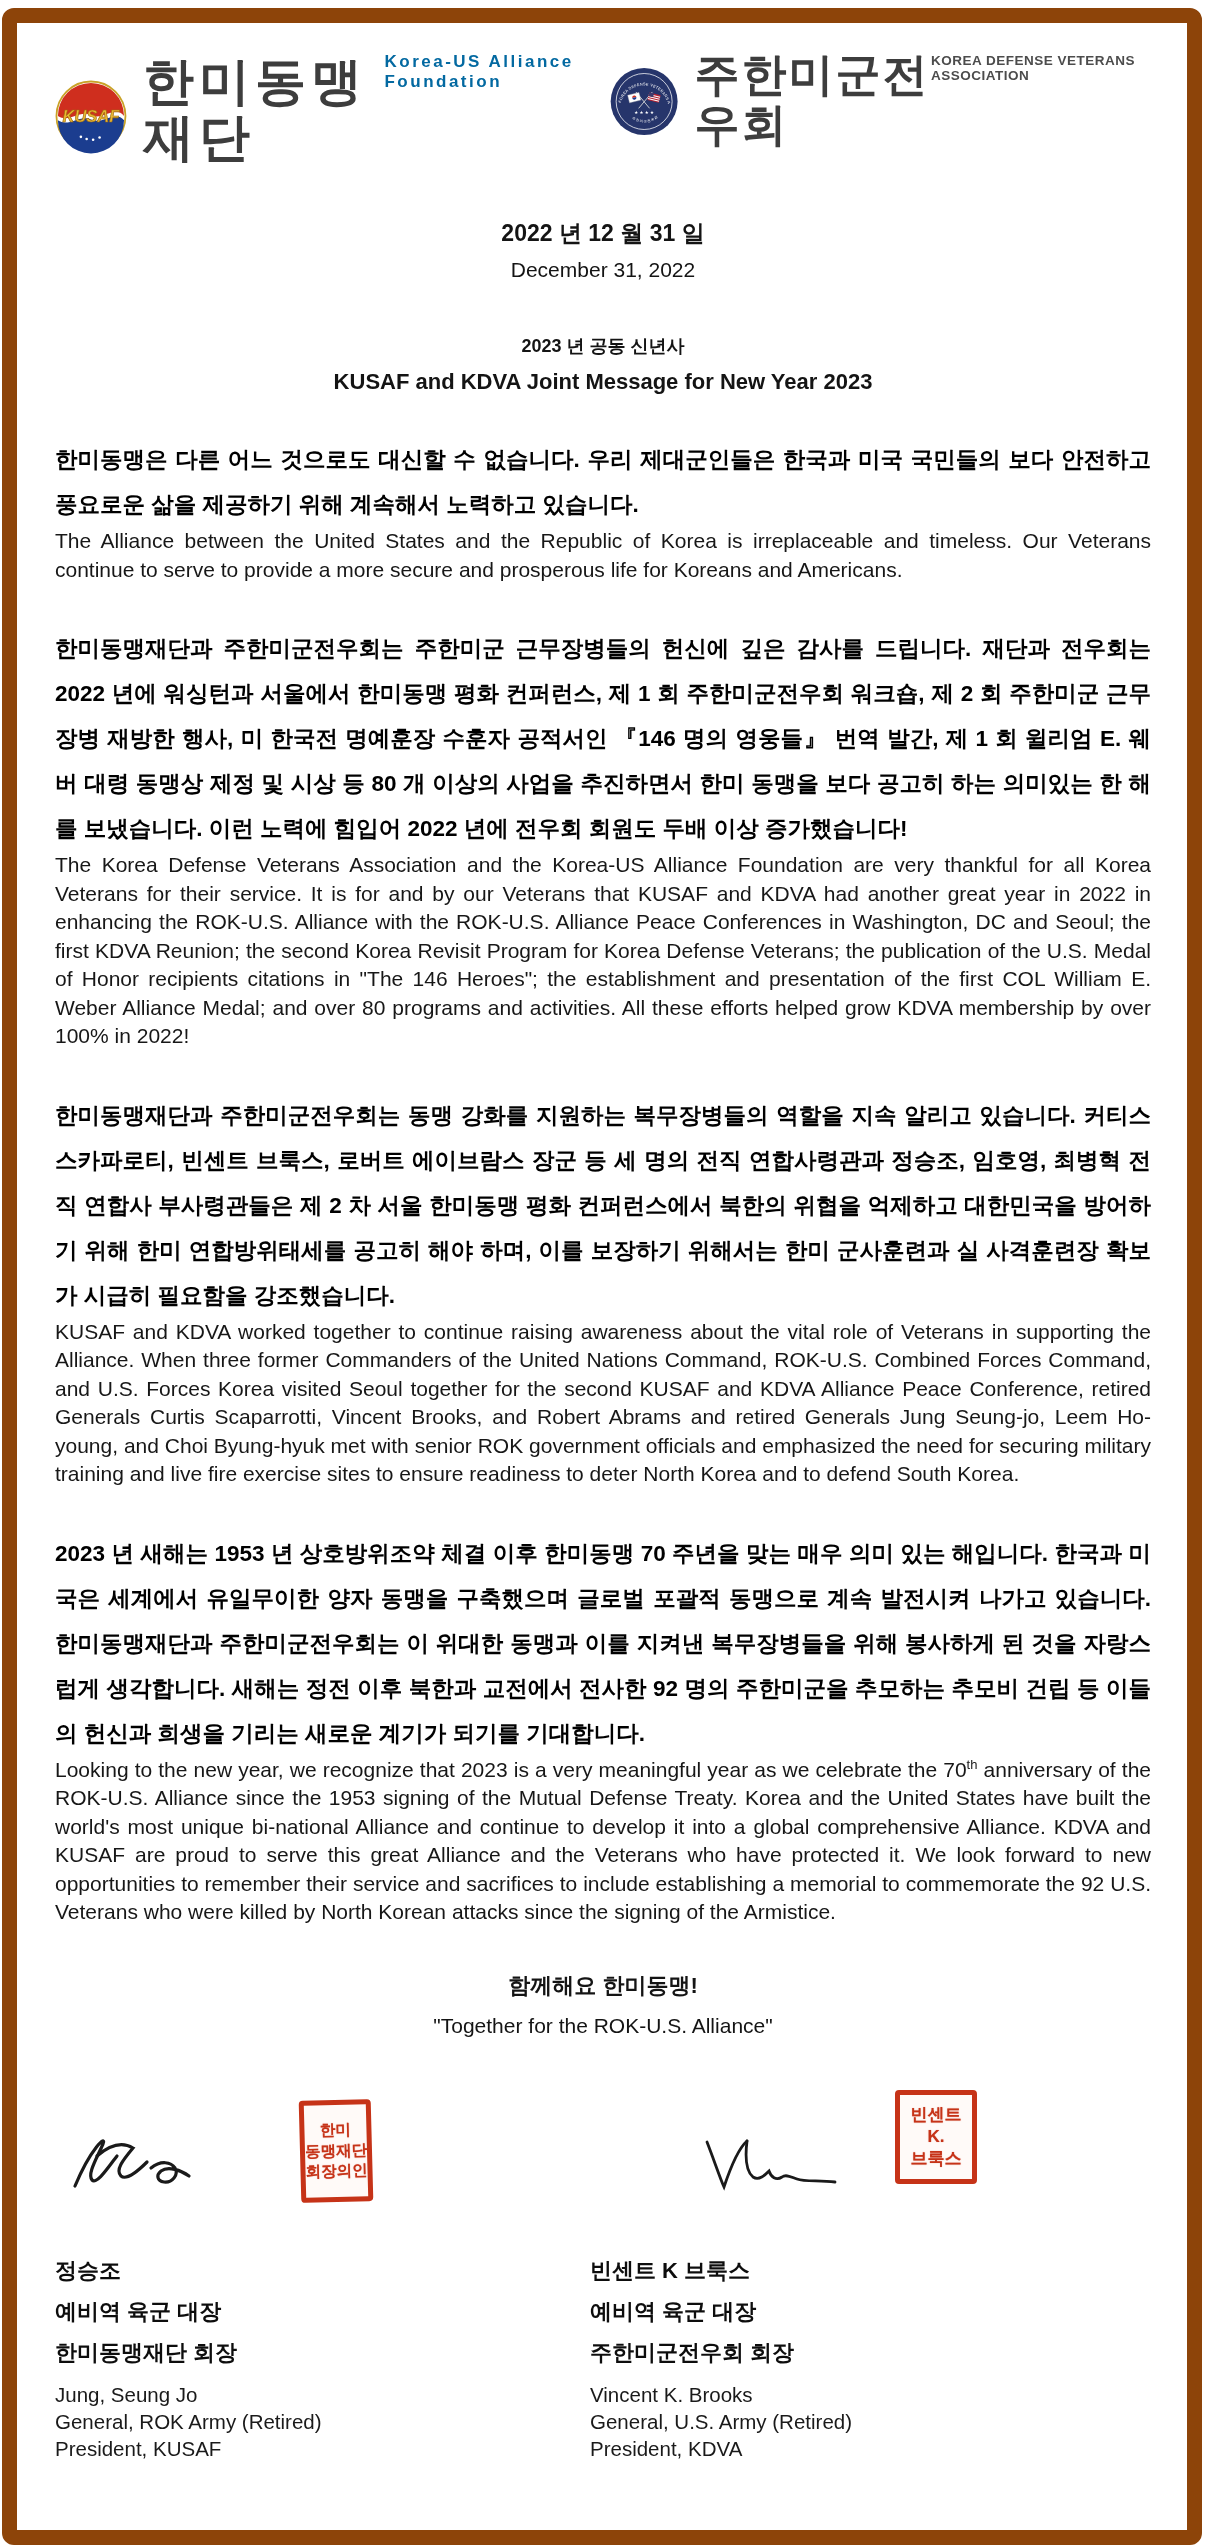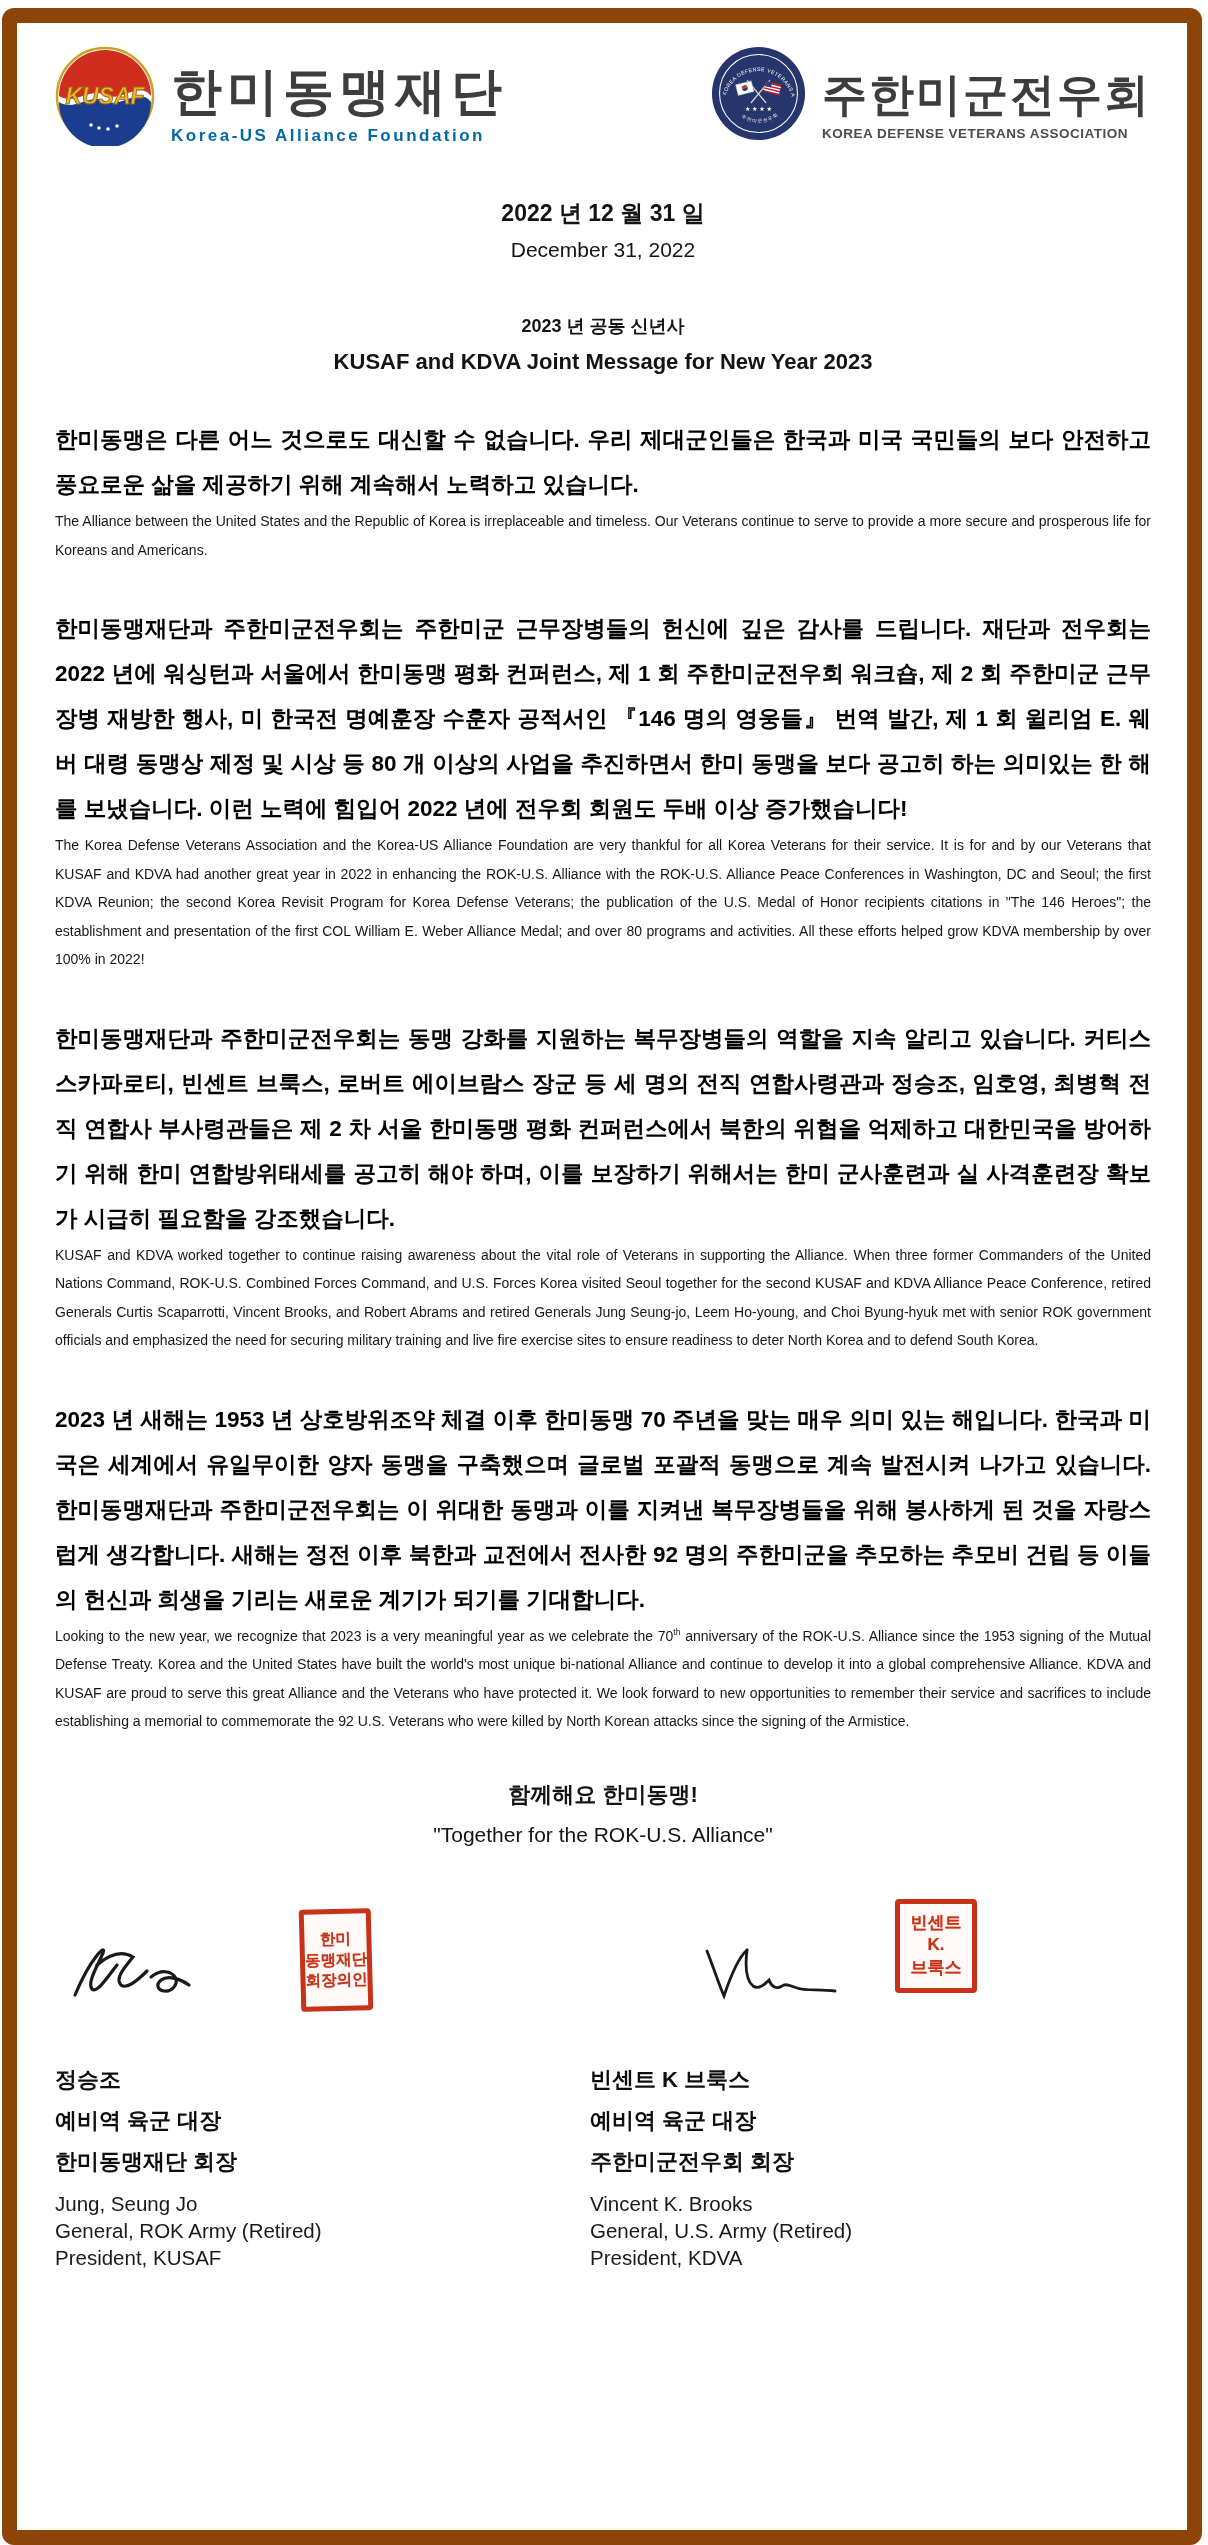--- a/index.html
+++ b/index.html
@@ -9,38 +9,38 @@
   }
   .frame{
     position:absolute;left:2px;top:8px;right:6px;bottom:0;
     border:15px solid #8d4409;border-radius:12px;pointer-events:none;
   }
   .content{position:absolute;left:55px;top:46px;width:1096px;}
 
   
   .header{display:flex;justify-content:space-between;align-items:flex-start;}
   .logo{display:flex;align-items:flex-end;gap:16px;}
-  .logo-text{display:flex;flex-direction:column;}
+  .logo-text{display:flex;flex-direction:row;}
   .kusaf-kr{font-size:51px;font-weight:bold;color:#3d3d3d;letter-spacing:5px;line-height:1.1;margin-top:8px;}
   .kusaf-en{font-size:17px;font-weight:bold;color:#0369a1;letter-spacing:2.5px;margin-top:6px;}
   .kdva-kr{font-size:45px;font-weight:bold;color:#3d3d3d;letter-spacing:2px;line-height:1.1;margin-top:4px;}
   .kdva-en{font-size:13.5px;font-weight:bold;color:#4c4c4c;letter-spacing:0.5px;margin-top:7px;}
 
   
   .date-block{text-align:center;margin-top:52px;}
   .date-ko{font-size:23px;font-weight:bold;}
   .date-en{font-size:21px;margin-top:9px;}
   .title-block{text-align:center;margin-top:52px;}
   .title-ko{font-size:18px;font-weight:bold;}
   .title-en{font-size:22px;font-weight:bold;margin-top:11px;}
 
   
   .para{margin-top:42px;}
   .ko-text{font-size:22.5px;font-weight:bold;line-height:45px;text-align:justify;color:#000000;margin:0;}
-  .en-text{font-size:14px;line-height:28.5px;text-align:justify;color:#171717;margin:0;}
+  .en-text{font-size:21px;line-height:28.5px;text-align:justify;color:#171717;margin:0;}
   sup{font-size:0.62em;vertical-align:super;line-height:0;}
 
   
   .closing{text-align:center;margin-top:44px;}
   .closing-ko{font-size:22px;font-weight:bold;}
   .closing-en{font-size:21px;margin-top:13px;}
 
   
   .sig-row{position:relative;height:140px;margin-top:58px;}
   .sig{position:absolute;}

